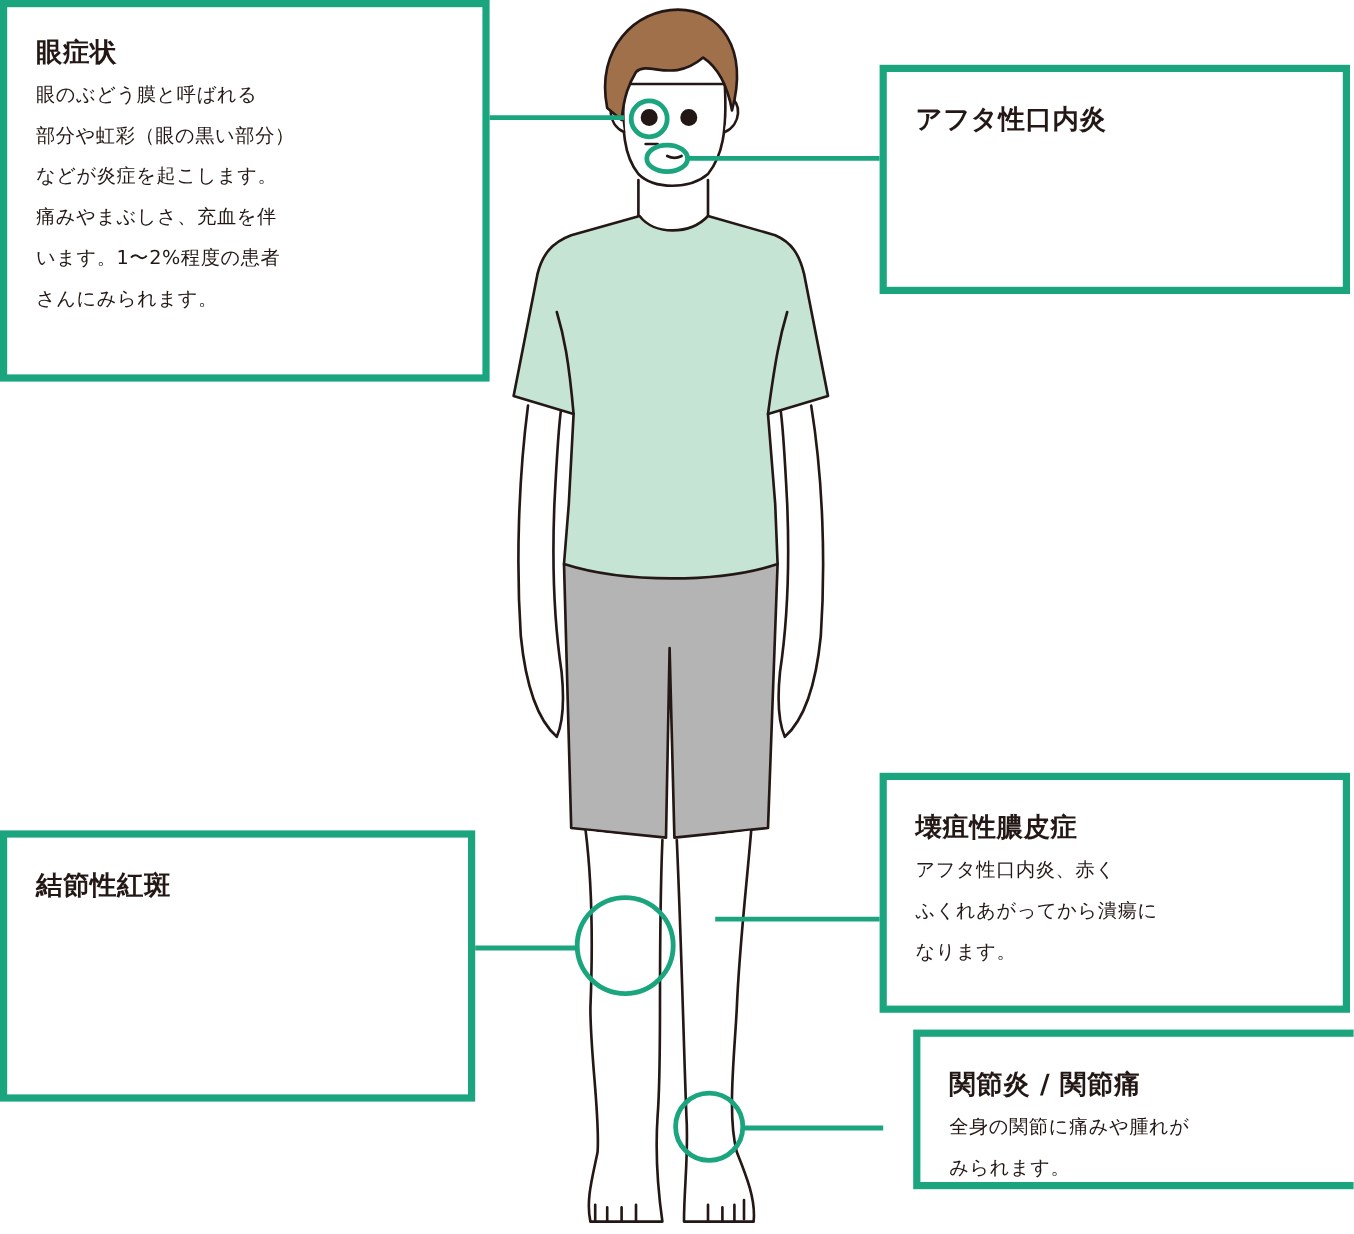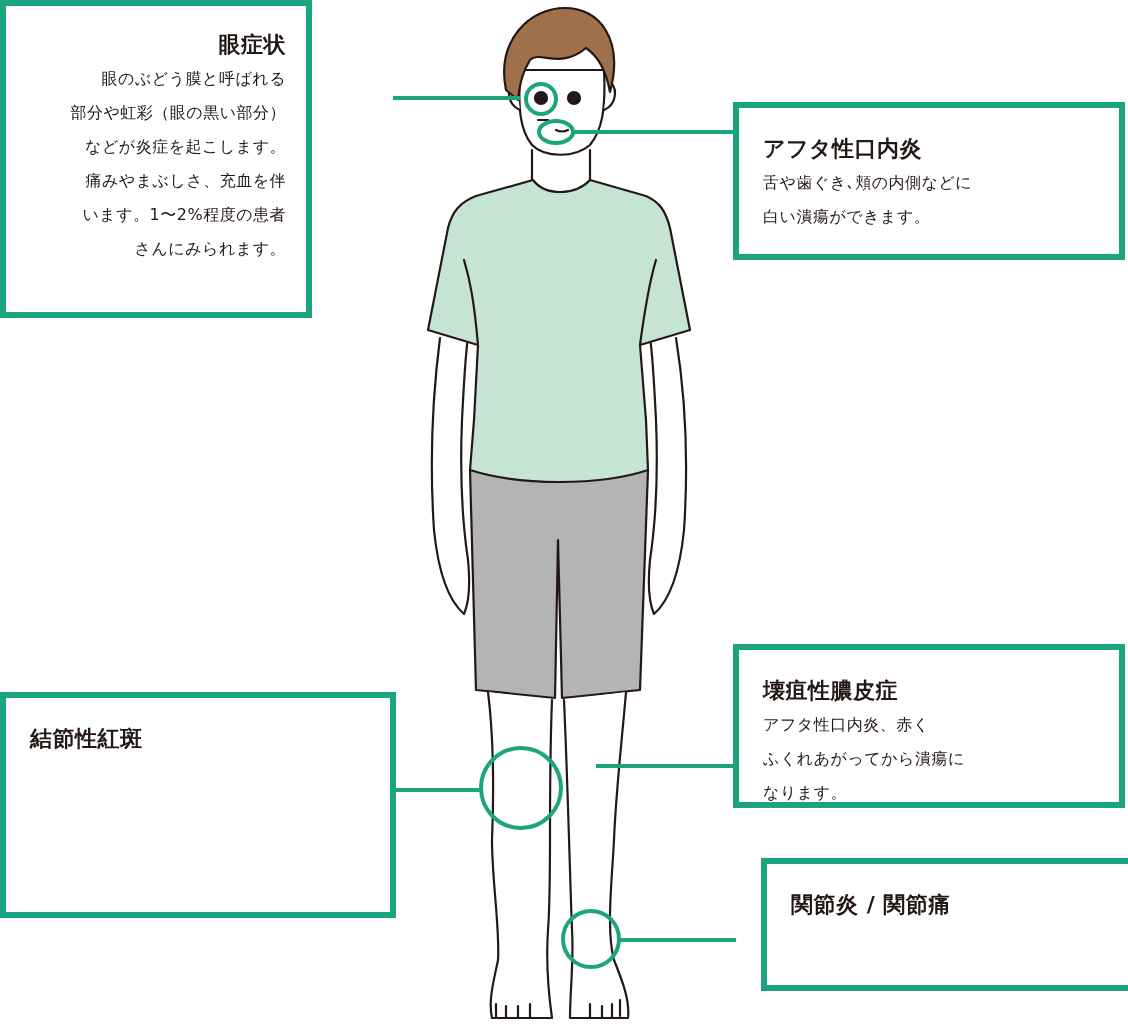--- a/index.html
+++ b/index.html
@@ -49,42 +49,42 @@
     <line x1="574" y1="132" x2="736" y2="132"></line>
     <ellipse cx="556" cy="132" rx="17" ry="11"></ellipse>
     <line x1="393" y1="790" x2="481" y2="790"></line>
     <circle cx="521" cy="788" r="40"></circle>
     <line x1="596" y1="766" x2="736" y2="766"></line>
     <line x1="618" y1="940" x2="736" y2="940"></line>
     <circle cx="591" cy="939" r="28"></circle>
   </g>
 </svg>
 
-<div class="box" style="left:0;top:0;width:312px;height:318px;text-align:right;">
+<div class="box" style="left:0;top:0;width:408px;height:318px;">
   <div class="title">眼症状</div>
   <div class="body">眼のぶどう膜と呼ばれる
 部分や虹彩（眼の黒い部分）
 などが炎症を起こします。
 痛みやまぶしさ、充血を伴
 います。1〜2%程度の患者
 さんにみられます。</div>
 </div>
 
-<div class="box" style="left:733px;top:54px;width:392px;height:158px;padding-top:24px;margin-top:48px;">
+<div class="box" style="left:733px;top:54px;width:392px;height:191px;padding-top:24px;">
   <div class="title">アフタ性口内炎</div>
-  <div class="body">舌や歯ぐき､頬の内側などに
-白い潰瘍ができます。</div>
 </div>
 
 <div class="box" style="left:0;top:692px;width:396px;height:226px;padding-top:24px;">
   <div class="title">結節性紅斑</div>
 </div>
 
-<div class="box" style="left:733px;top:644px;width:392px;height:164px;padding-top:24px;">
+<div class="box" style="left:733px;top:644px;width:392px;height:200px;padding-top:24px;">
   <div class="title">壊疽性膿皮症</div>
   <div class="body">アフタ性口内炎、赤く
 ふくれあがってから潰瘍に
 なります。</div>
 </div>
 
 <div class="box" style="left:761px;top:858px;width:392px;height:133px;padding-top:24px;">
   <div class="title">関節炎 / 関節痛</div>
+  <div class="body">全身の関節に痛みや腫れが
+みられます。</div>
 </div>
 
 </body></html>

